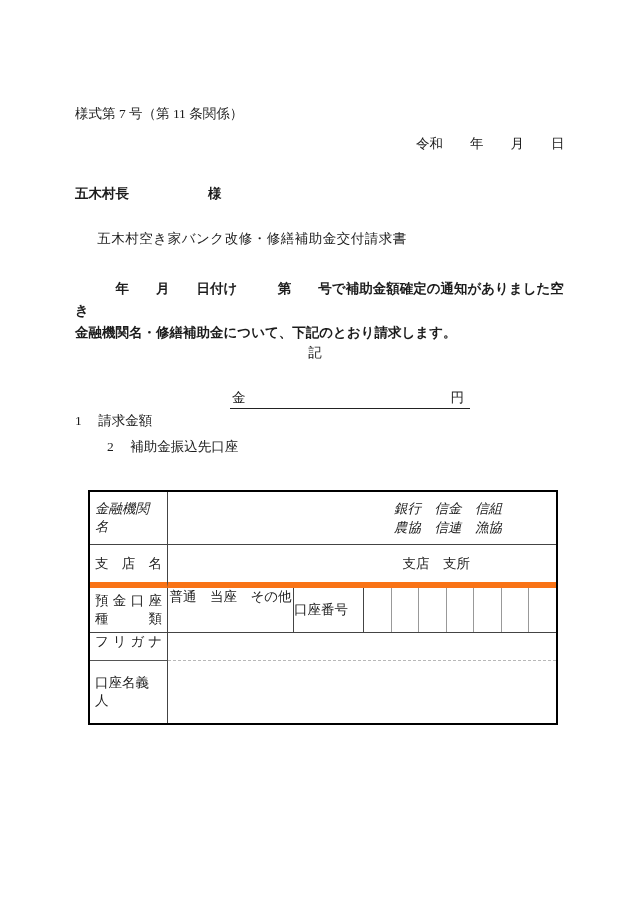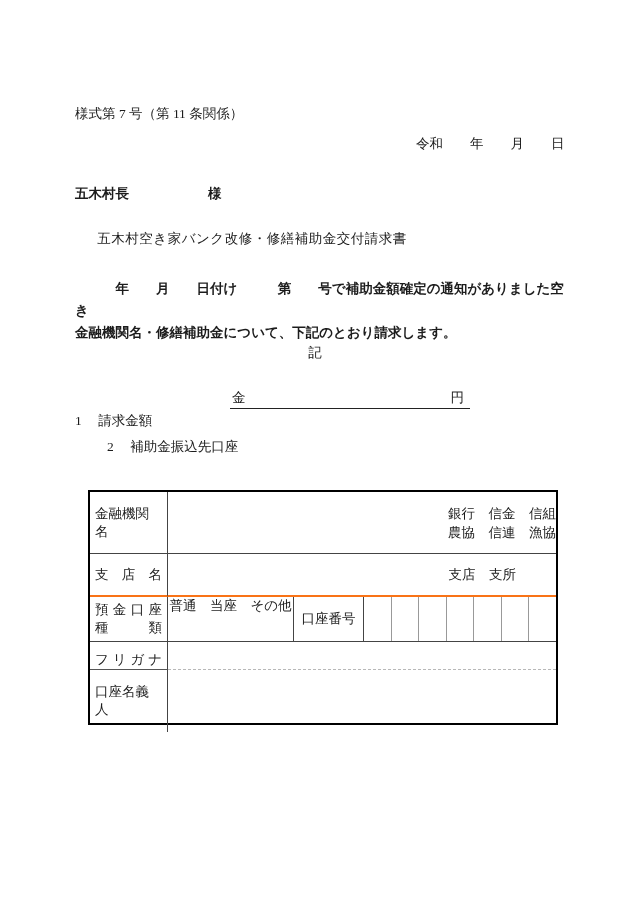--- a/index.html
+++ b/index.html
@@ -40,46 +40,46 @@
   }
   .trow { display:flex; width:100%; }
   .tlabel {
     width:78px; flex:0 0 78px; border-right:1px solid #444;
     display:flex; flex-direction:column; justify-content:center;
     padding:0 5px;
   }
   .jlabel { text-align:justify; text-align-last:justify; width:100%; }
   .tvalue { flex:1 1 auto; }
 
-  .r1 { height:62px; }
+  .r1 { height:53px;font-style:italic; }
   .r1 .tlabel, .r1 .tvalue { border-bottom:1px solid #444; }
   .r1 .tvalue {
     display:flex; flex-direction:column; justify-content:center;
-    align-items:flex-end; line-height:19px;
+    align-items:flex-end; padding-right:54px; line-height:19px;
   }
   .r2 { height:43px; }
-  .r2 .tlabel, .r2 .tvalue { border-bottom:2px solid #f97316; }
-  .r2 .tvalue { display:flex; align-items:center; justify-content:flex-end; padding-right:40px; }
+  .r2 .tlabel, .r2 .tvalue { border-bottom:6px solid #f97316; }
+  .r2 .tvalue { display:flex; align-items:center; justify-content:flex-end; padding-right:86px; }
 
   .r3 { height:45px; }
   .r3 > div { border-bottom:1px solid #444; }
   .c-options {
     flex:0 0 126px; border-right:1px solid #444;
     display:flex; justify-content:center;
   }
   .c-acctlabel {
     flex:0 0 70px; border-right:1px solid #444;
-    display:flex; align-items:center; justify-content:center;
+    display:flex; align-items:center; 
   }
   .digit-cells { flex:1 1 auto; display:flex; }
   .digit-cell { flex:1 1 auto; border-right:1px solid #999; }
   .digit-cell:last-child { border-right:none; }
 
   .r4 { height:28px; }
-  .r4 .tlabel { border-bottom:1px solid #555; justify-content:flex-end; }
+  .r4 .tlabel { border-bottom:1px solid #555; justify-content:flex-start; }
   .r4 .tvalue { border-bottom:1px dashed #b8b8b8; }
 
   .r5 { height:62px; }
   .r5 .tlabel { }
 </style>
 </head>
 <body>
 
 <div class="abs form-number">様式第 7 号（第 11 条関係）</div>
 

